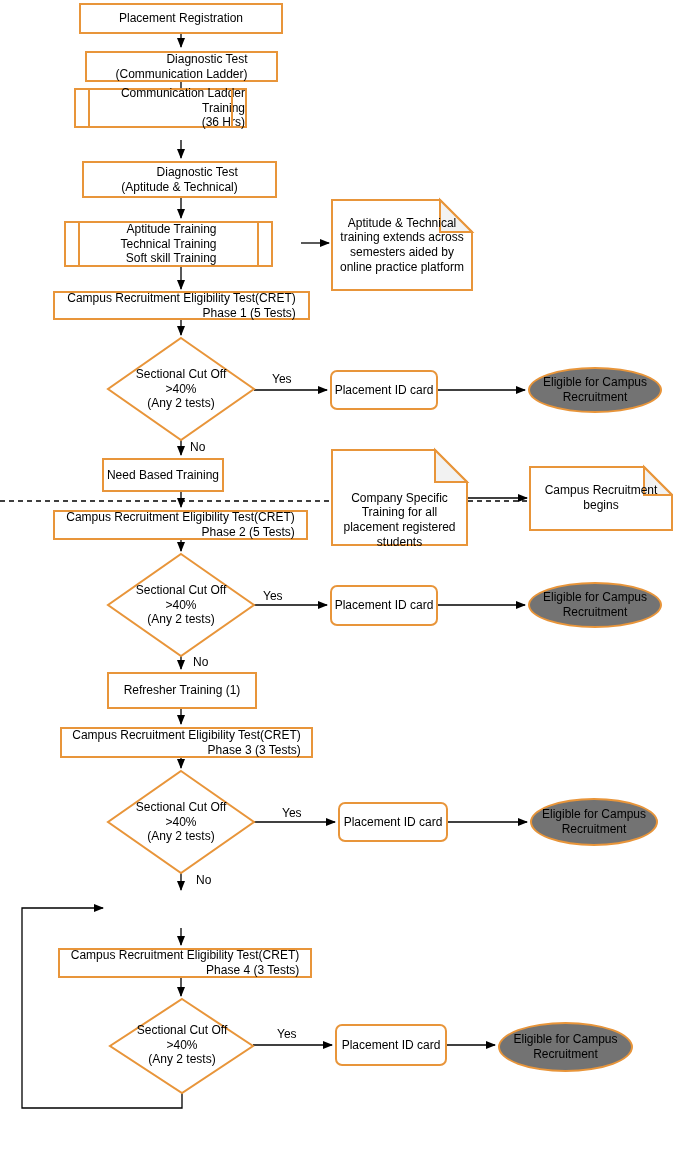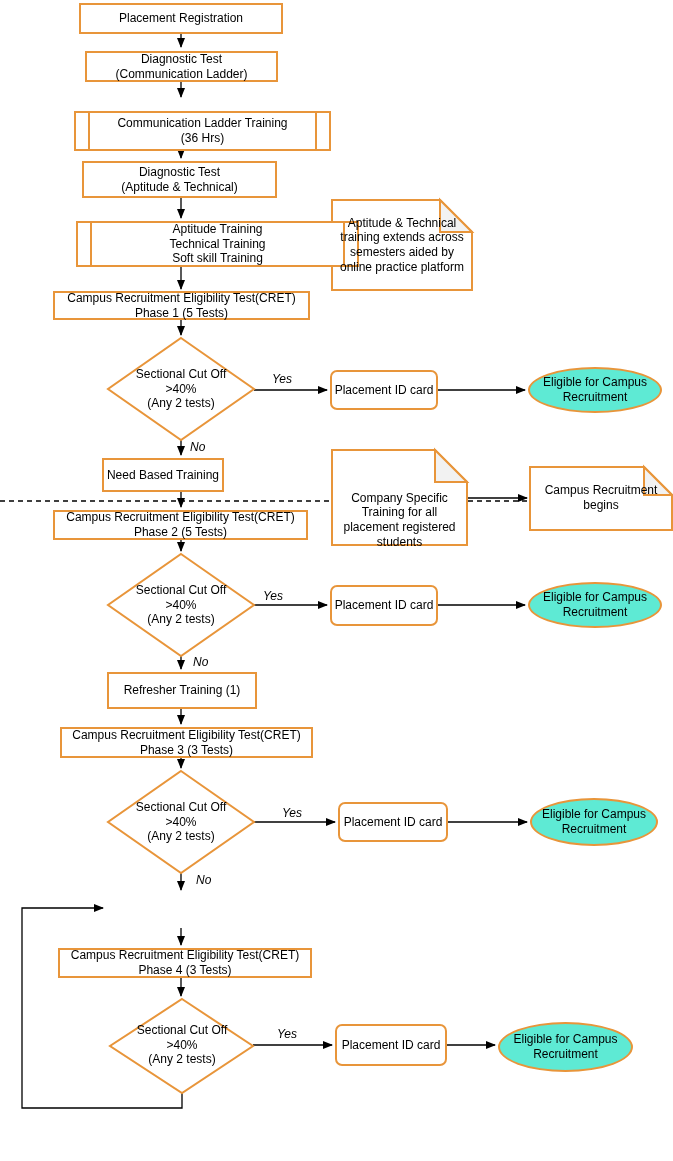--- a/index.html
+++ b/index.html
@@ -16,26 +16,26 @@
   svg.edge-layer{ position:absolute; left:0; top:0; }
   .conn{ stroke:var(--connector); stroke-width:1.3; fill:none; }
   .dashed{ stroke-dasharray:5 4; }
   .arrow-fill{ fill:var(--connector); }
   .shape{ fill:#ffffff; stroke:var(--node-border); stroke-width:2; }
   .fold{ fill:var(--fold-fill); stroke:var(--node-border); stroke-width:2; }
   .node{
     position:absolute; display:flex; align-items:center; justify-content:center;
     text-align:center; white-space:pre-line; line-height:1.22;
   }
-  .box{ border:2px solid var(--node-border); background:#ffffff; }
+  .box{ border:2px solid var(--node-border); background:#ffffff;text-align:right; }
   .rounded{ border-radius:7px; }
-  .ellipse{ border:2px solid var(--node-border); border-radius:50%; background:#5eead4; }
+  .ellipse{ border:2px solid var(--node-border); border-radius:50%; background:#737373; }
   .pp-bar{ position:absolute; top:0; bottom:0; width:0; border-left:2px solid var(--node-border); }
   .pp-bar.l{ left:12px; } .pp-bar.r{ right:12px; }
-  .edge-label{ position:absolute; line-height:1;font-style:italic; }
+  .edge-label{ position:absolute; line-height:1; }
 </style>
 </head>
 <body>
 
 <div class="canvas">
 
   <svg class="edge-layer" width="673" height="1161" viewBox="0 0 673 1161">
     <defs>
       <marker id="arr" markerWidth="10" markerHeight="8" refX="9" refY="4" orient="auto" markerUnits="userSpaceOnUse">
         <path class="arrow-fill" d="M0,0 L10,4 L0,8 Z"></path>
@@ -85,31 +85,31 @@
     <path class="fold" d="M435,450 v32 h32 z"></path>
     <path class="shape" d="M530,467 h114 l28,28 v35 h-142 z"></path>
     <path class="fold" d="M644,467 v28 h28 z"></path>
   </svg>
 
   <div class="node box" style="left:79px;top:3px;width:204px;height:31px">Placement Registration</div>
 
   <div class="node box" style="left:85px;top:51px;width:193px;height:31px">Diagnostic Test
 (Communication Ladder)</div>
 
-  <div class="node box" style="left:74px;top:111px;width:257px;height:40px">
+  <div class="node box" style="left:74px;top:88px;width:173px;height:40px">
     <span>Communication Ladder Training
 (36 Hrs)</span>
     <i class="pp-bar l"></i>
     <i class="pp-bar r"></i>
   </div>
 
   <div class="node box" style="left:82px;top:161px;width:195px;height:37px">Diagnostic Test
 (Aptitude &amp; Technical)</div>
 
-  <div class="node box" style="left:76px;top:221px;width:283px;height:46px">
+  <div class="node box" style="left:64px;top:221px;width:209px;height:46px">
     <span>Aptitude Training
 Technical Training
 Soft skill Training</span>
     <i class="pp-bar l"></i>
     <i class="pp-bar r"></i>
   </div>
 
   <div class="node box" style="left:53px;top:291px;width:257px;height:29px">Campus Recruitment Eligibility Test(CRET)
 Phase 1 (5 Tests)</div>
 

